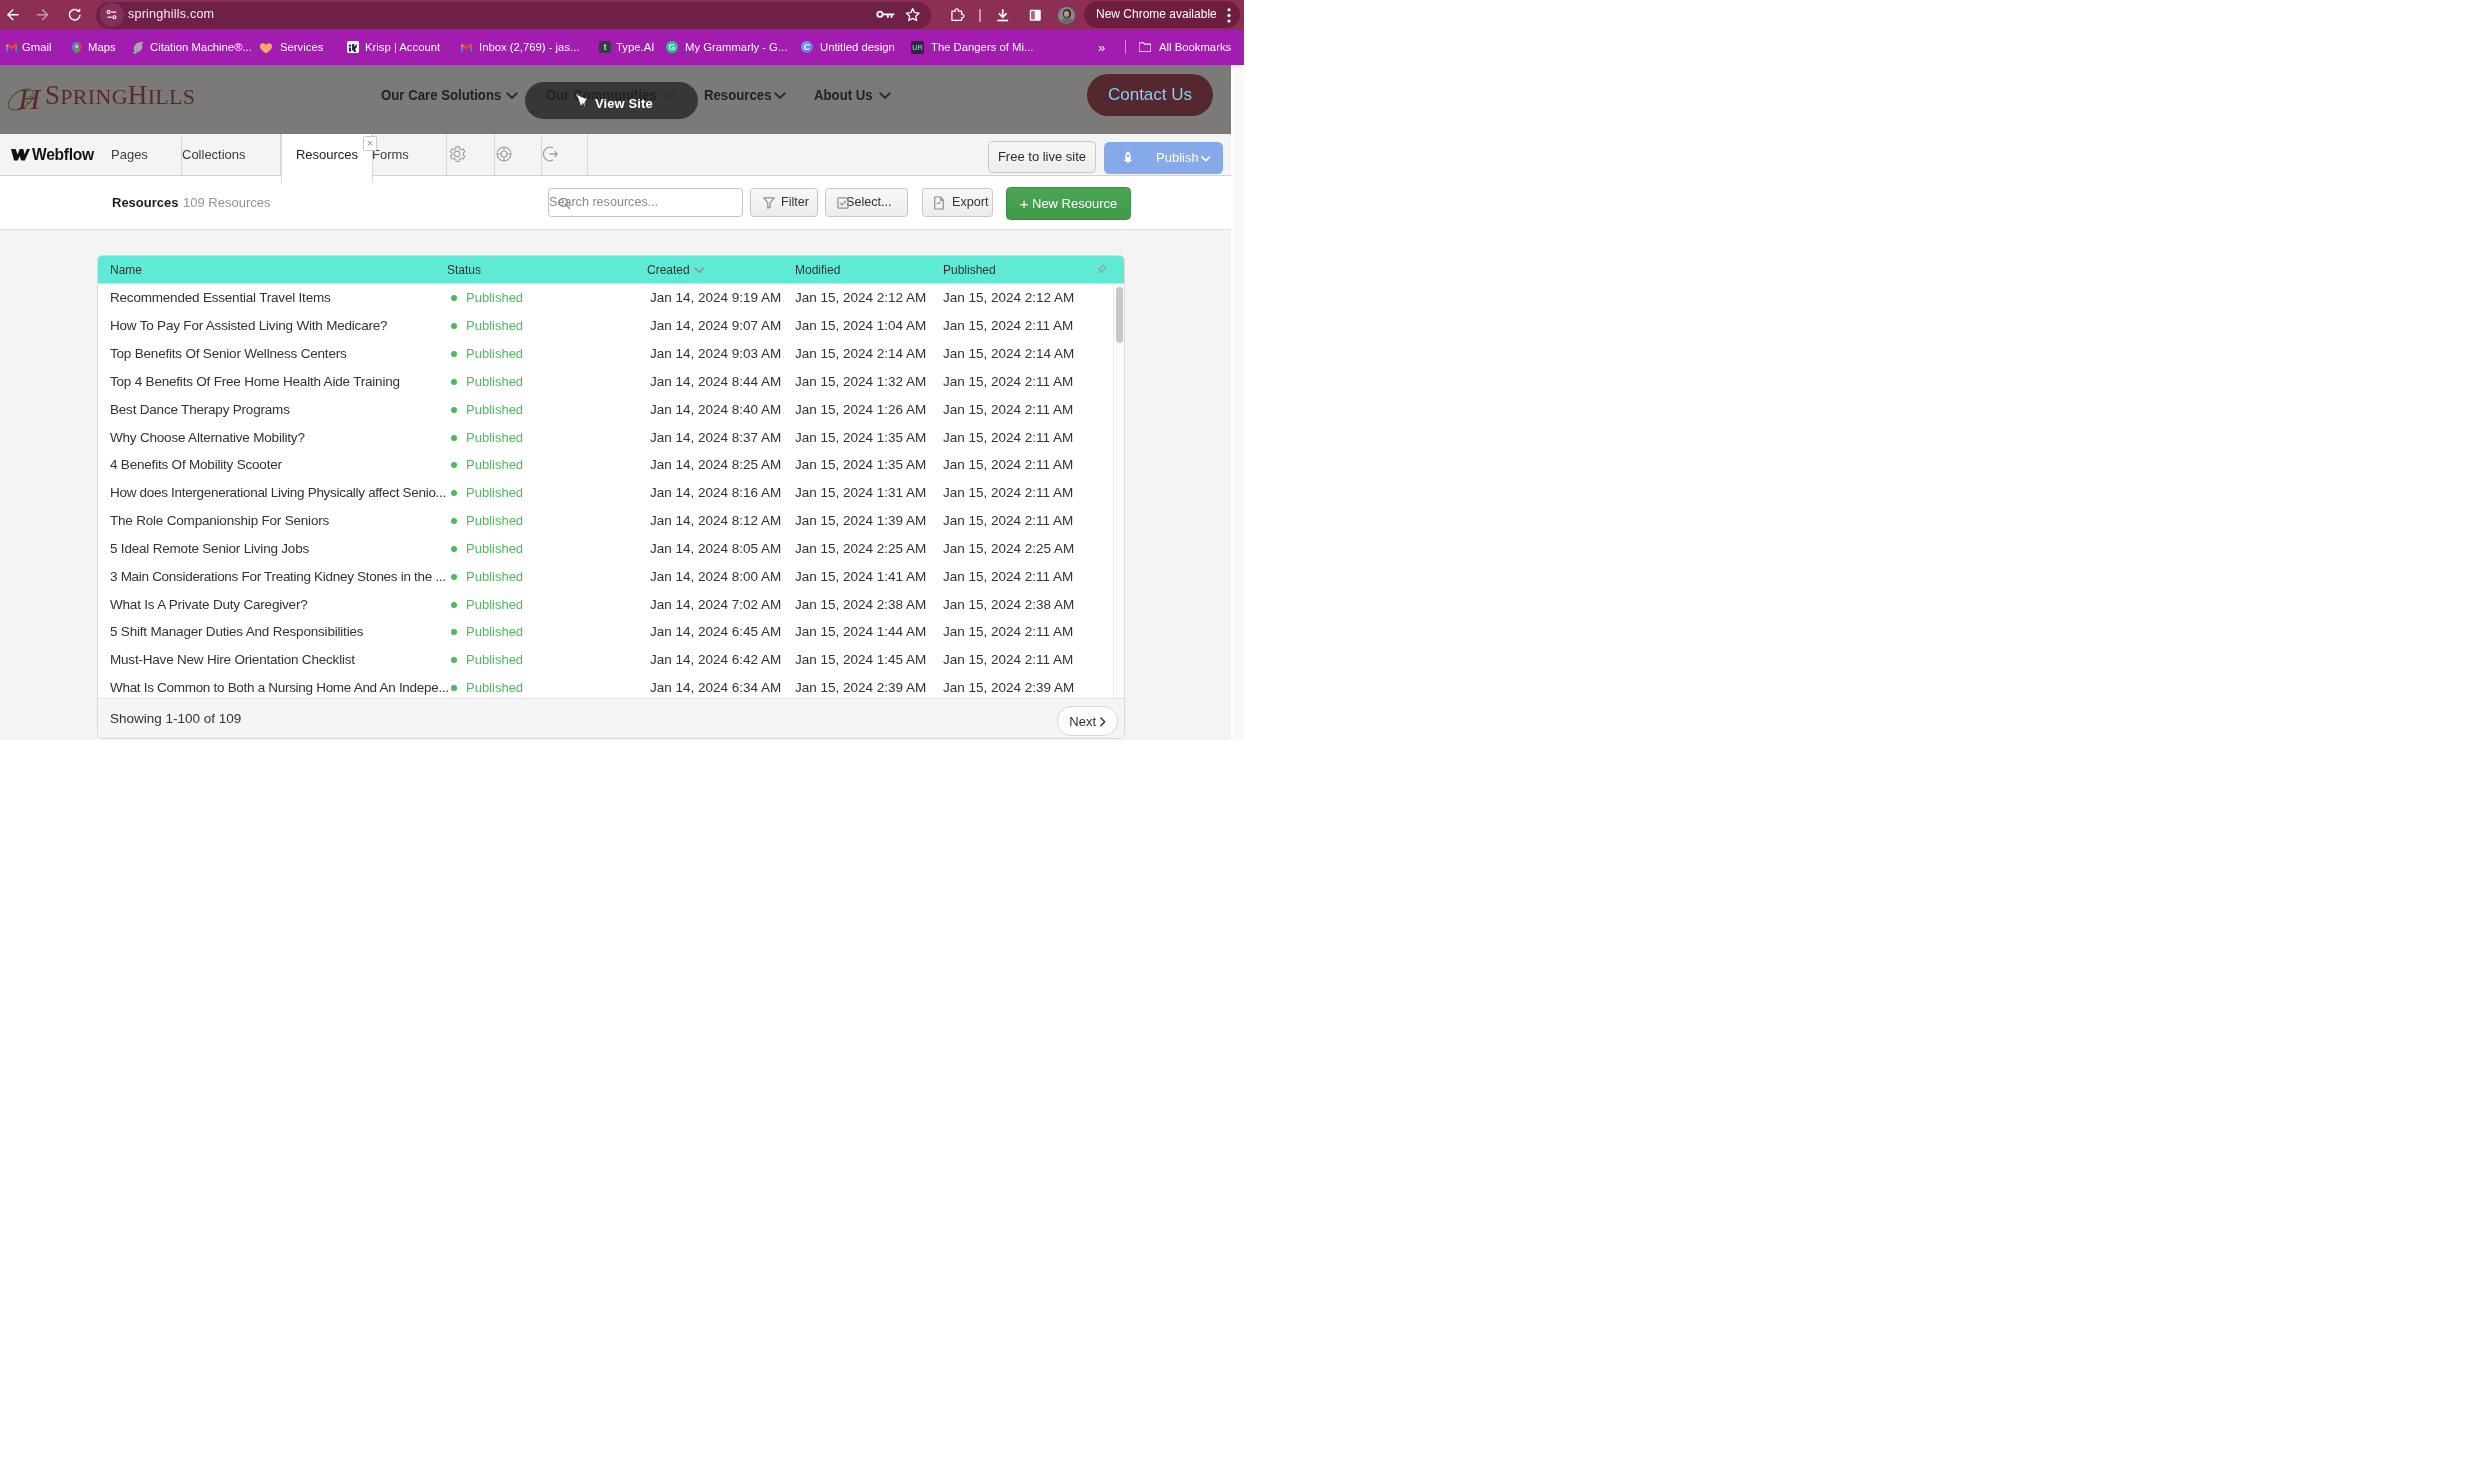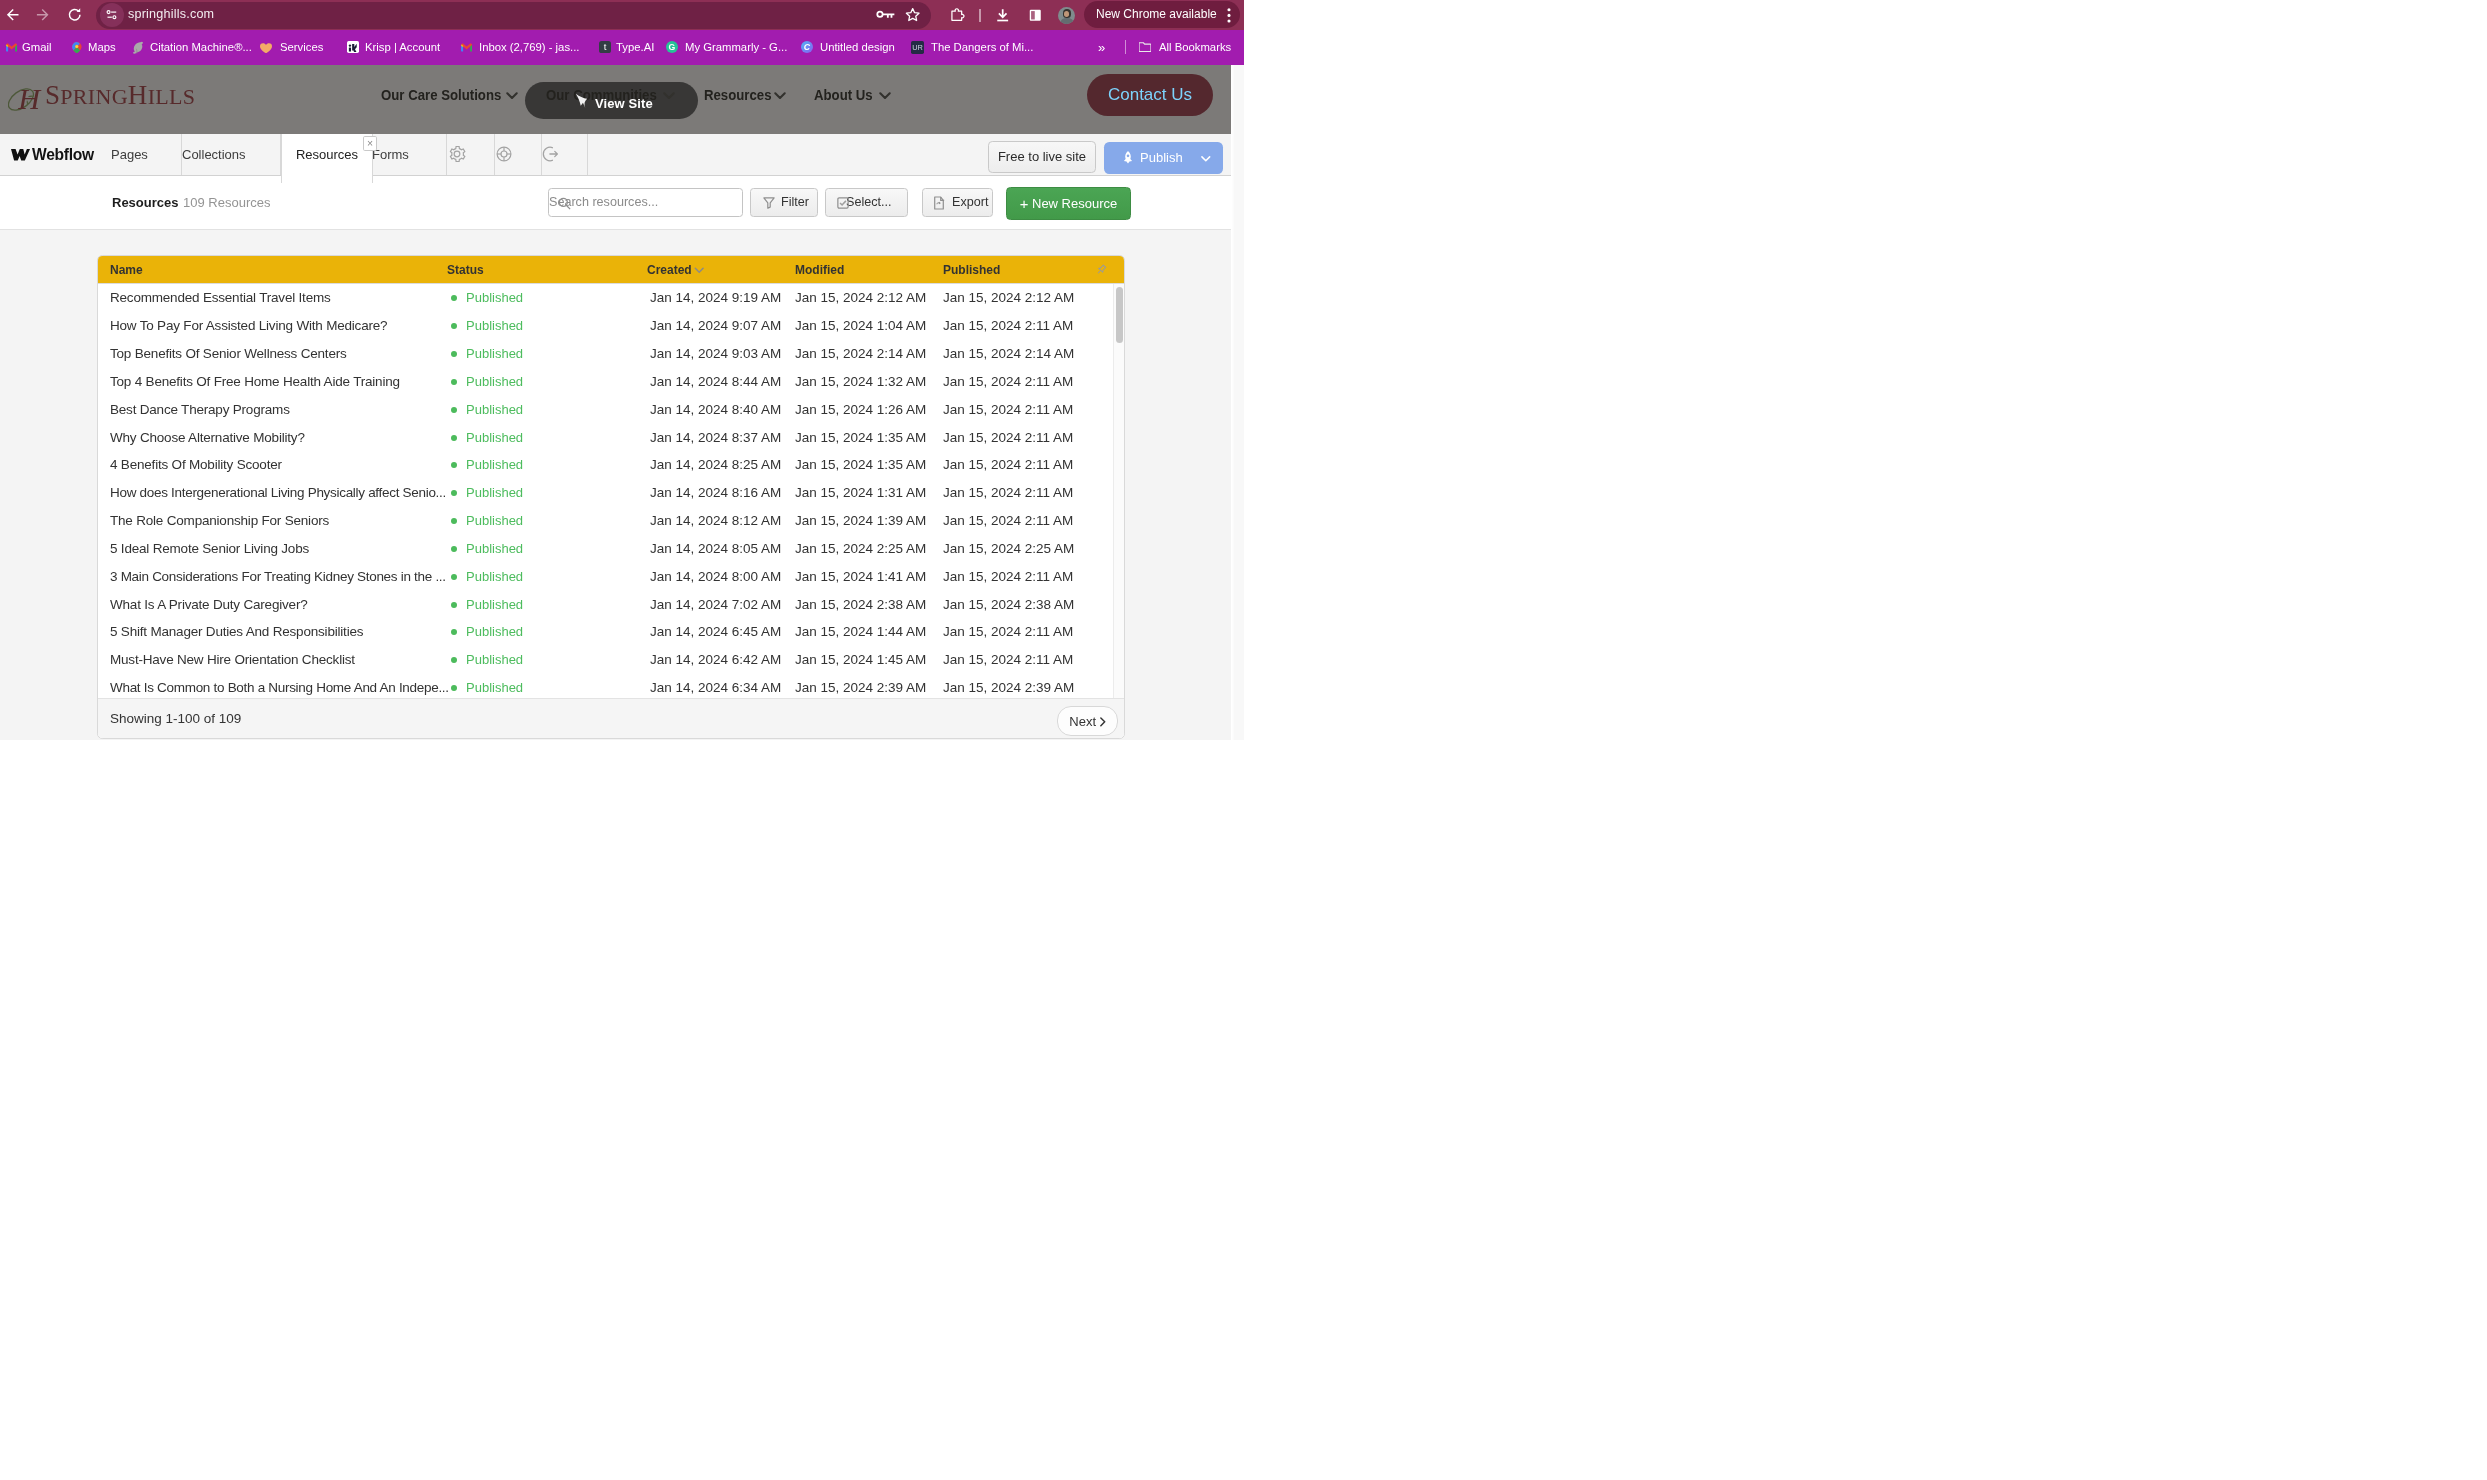--- a/index.html
+++ b/index.html
@@ -32,21 +32,21 @@
 #publish{position:absolute;left:1104px;top:142px;width:119px;height:32px;background:#86a9ea;border-radius:5.2px;z-index:3;color:#fff;font-size:13px;font-weight:500;line-height:32px}
 
 #graybg{position:absolute;left:0;top:229px;width:1231px;height:512px;background:#f4f4f4;border-top:0.9px solid #e2e2e2}
 #rgutter{position:absolute;left:1231px;top:65px;width:13px;height:675px;background:#f8f8f8;border-left:1.7px solid #fff;box-shadow:inset 1.7px 0 0 #fdfdfd}
 .tlabel{position:absolute;top:195px;height:15.6px;line-height:15.6px;font-size:13px}
 .btn{position:absolute;top:188px;height:29px;background:linear-gradient(#f8f8f8,#ececec);border:0.9px solid #c8c8c8;border-radius:3.5px;font-size:12.6px;color:#333;line-height:27px}
 #search{position:absolute;left:548px;top:188px;width:195px;height:29px;background:#fff;border:0.9px solid #c4c4c4;border-radius:3.5px;color:#8b8b8b;font-size:12.6px;line-height:27px}
 #newres{position:absolute;left:1006px;top:187px;width:125px;height:33px;background:linear-gradient(#4ba554,#429a49);border:0.9px solid #3d8c43;border-radius:4.3px;color:#fff;font-size:13px;text-align:center;line-height:31px}
 
 #tbl{position:absolute;left:97px;top:255px;width:1028px;height:484px;background:#fff;border:0.9px solid #d9d9d9;border-radius:5.2px;overflow:hidden}
-#thead{position:absolute;left:0;top:0;width:1026px;height:28px;background:#eab308;border-bottom:0.9px solid #dcdcdc;font-size:12px;font-weight:700;color:#333}
+#thead{position:absolute;left:0;top:0;width:1026px;height:28px;background:#5eead4;border-bottom:0.9px solid #dcdcdc;font-size:12px;font-weight:400;color:#333}
 #thead span{position:absolute;top:0;line-height:28px}
 .row{position:absolute;left:0;width:1015px;height:28px;font-size:13.5px;color:#333;white-space:nowrap}
 .row span{position:absolute;top:0;line-height:28px}
 .nm{left:12px;letter-spacing:-0.2px}
 .row span.dot{position:absolute;left:353px;top:11px;width:5.9px;height:5.9px;border-radius:50%;background:#4cbb5c}
 .st{left:368px;color:#4dbc5e;font-size:13px}
 .d1{left:552px}.d2{left:697px}.d3{left:845px}
 #scrolltrack{position:absolute;left:1015px;top:28px;width:11px;height:415px;background:#fbfbfb;border-left:0.9px solid #ececec}
 #scrollthumb{position:absolute;left:1018px;top:31px;width:7px;height:56px;border-radius:3.5px;background:#c7c7c7}
 #tfoot{position:absolute;left:0;top:442px;width:1026px;height:40px;background:#f5f5f5;border-top:0.9px solid #e3e3e3;font-size:13.5px;color:#333}
@@ -238,21 +238,21 @@
       </svg>
  </div>
 </div>
 <div id="backlive">Free to live site</div>
  <div id="publish">
    <svg class="abs" style="left:16.5px;top:8.7px" width="14" height="14.8" viewBox="0 0 16 17">
       <path d="M8 0c2.9 2.3 4 5.8 2.7 9.2l2 2.2-3 .7L8 14.5 6.3 12.1l-3-.7 2-2.2C4 5.8 5.1 2.3 8 0z" fill="#fff"></path>
       <circle cx="8" cy="5.6" r="1.5" fill="#86a9ea"></circle>
       <path d="M5.2 14.2C5.6 15.6 6.7 16.6 8 17c1.3-.4 2.4-1.4 2.8-2.8z" fill="#fff" opacity="0"></path>
     </svg>
-   <span style="margin-left:36px">Publish</span>
+   <span style="margin-left:52px">Publish</span>
    <svg class="abs" style="left:97px;top:14px" width="9.6" height="6" viewBox="0 0 11 7">
       <path d="M1 1l4.5 4.5L10 1" fill="none" stroke="#fff" stroke-width="1.8" stroke-linecap="round" stroke-linejoin="round"></path>
     </svg>
  </div>
 <div id="wftab-active">Resources</div>
 <div id="closebox">×</div>
 
 <div id="graybg"></div>
 <div id="rgutter"></div>
 <div class="tlabel" style="left:112px;font-weight:700;color:#1d1d1d">Resources</div>

